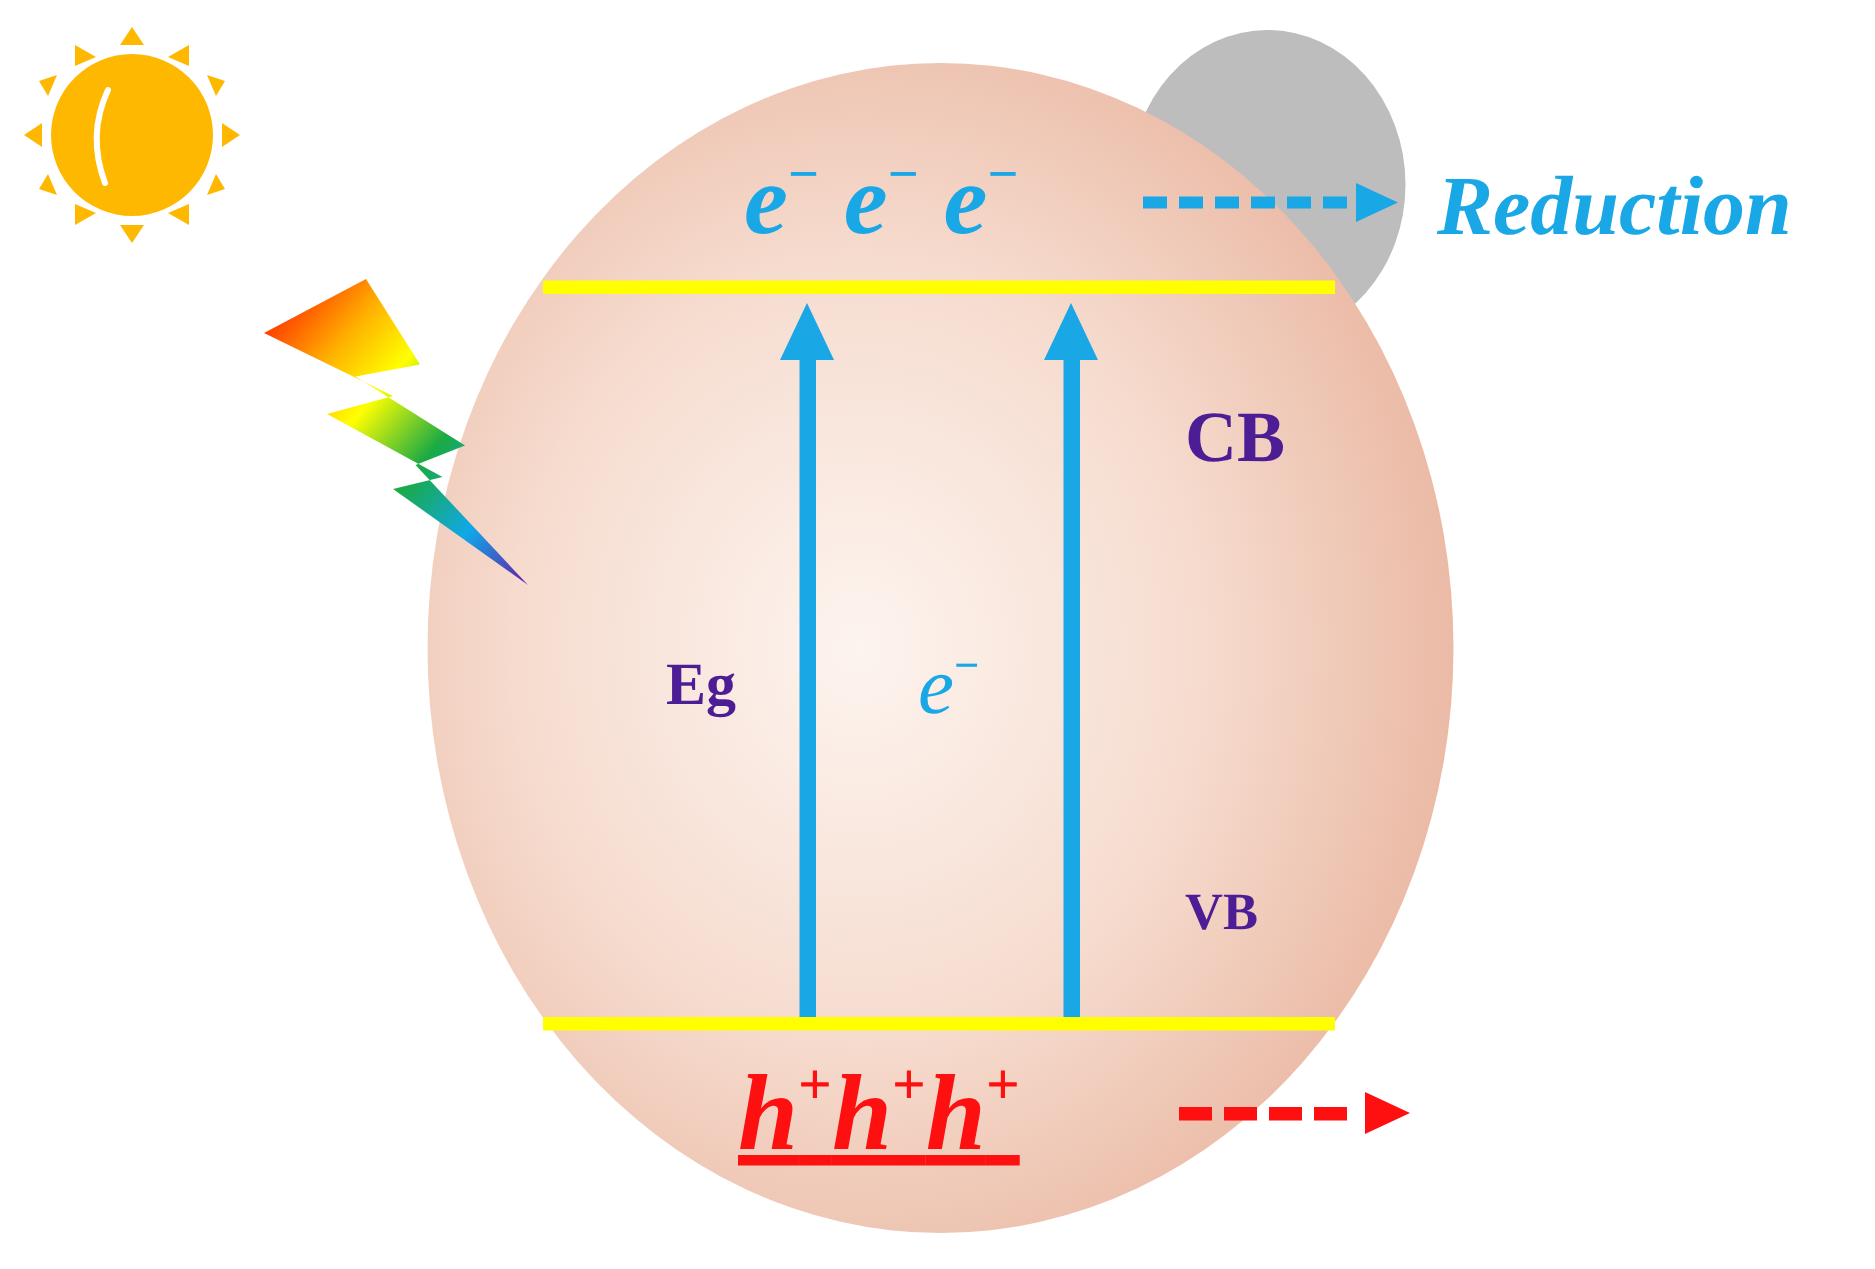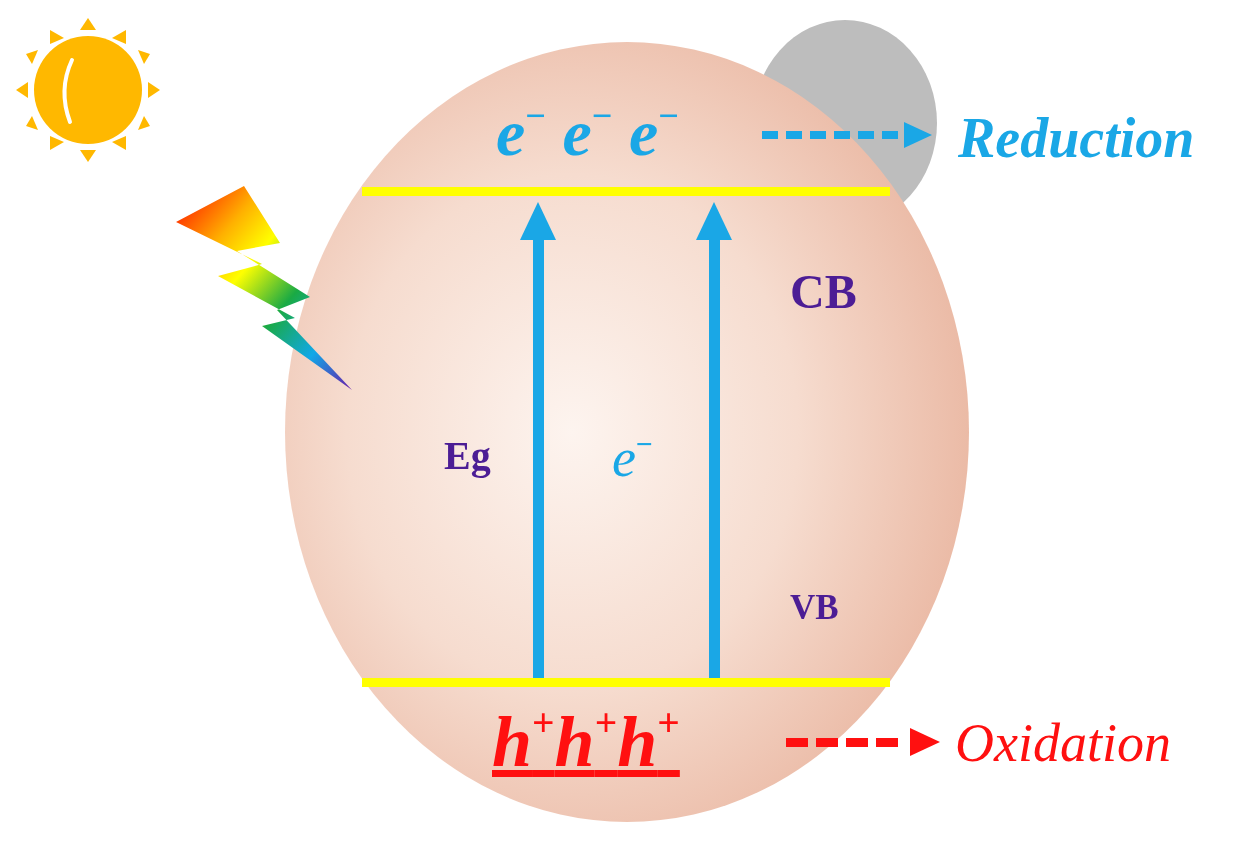--- a/index.html
+++ b/index.html
@@ -105,14 +105,13 @@
   <div class="lbl band" style="left:444px; top:436px; font-size:40px;">Eg</div>
 
   <div class="lbl elec" style="left:612px; top:430px; font-size:54px; font-weight:normal;">
     <span>e</span><span class="sup">−</span>
   </div>
 
   <div class="lbl hole" style="left:492px; top:704px; font-size:72px;text-decoration:underline;">
     <span><span>h</span><span class="sup">+</span></span><span><span>h</span><span class="sup">+</span></span><span><span>h</span><span class="sup">+</span></span>
   </div>
 
-  <div class="lbl hole" style="left:955px; top:716px; font-size:54px; font-weight:normal;">Oxidation</div>
 </div>
 
 </body></html>

